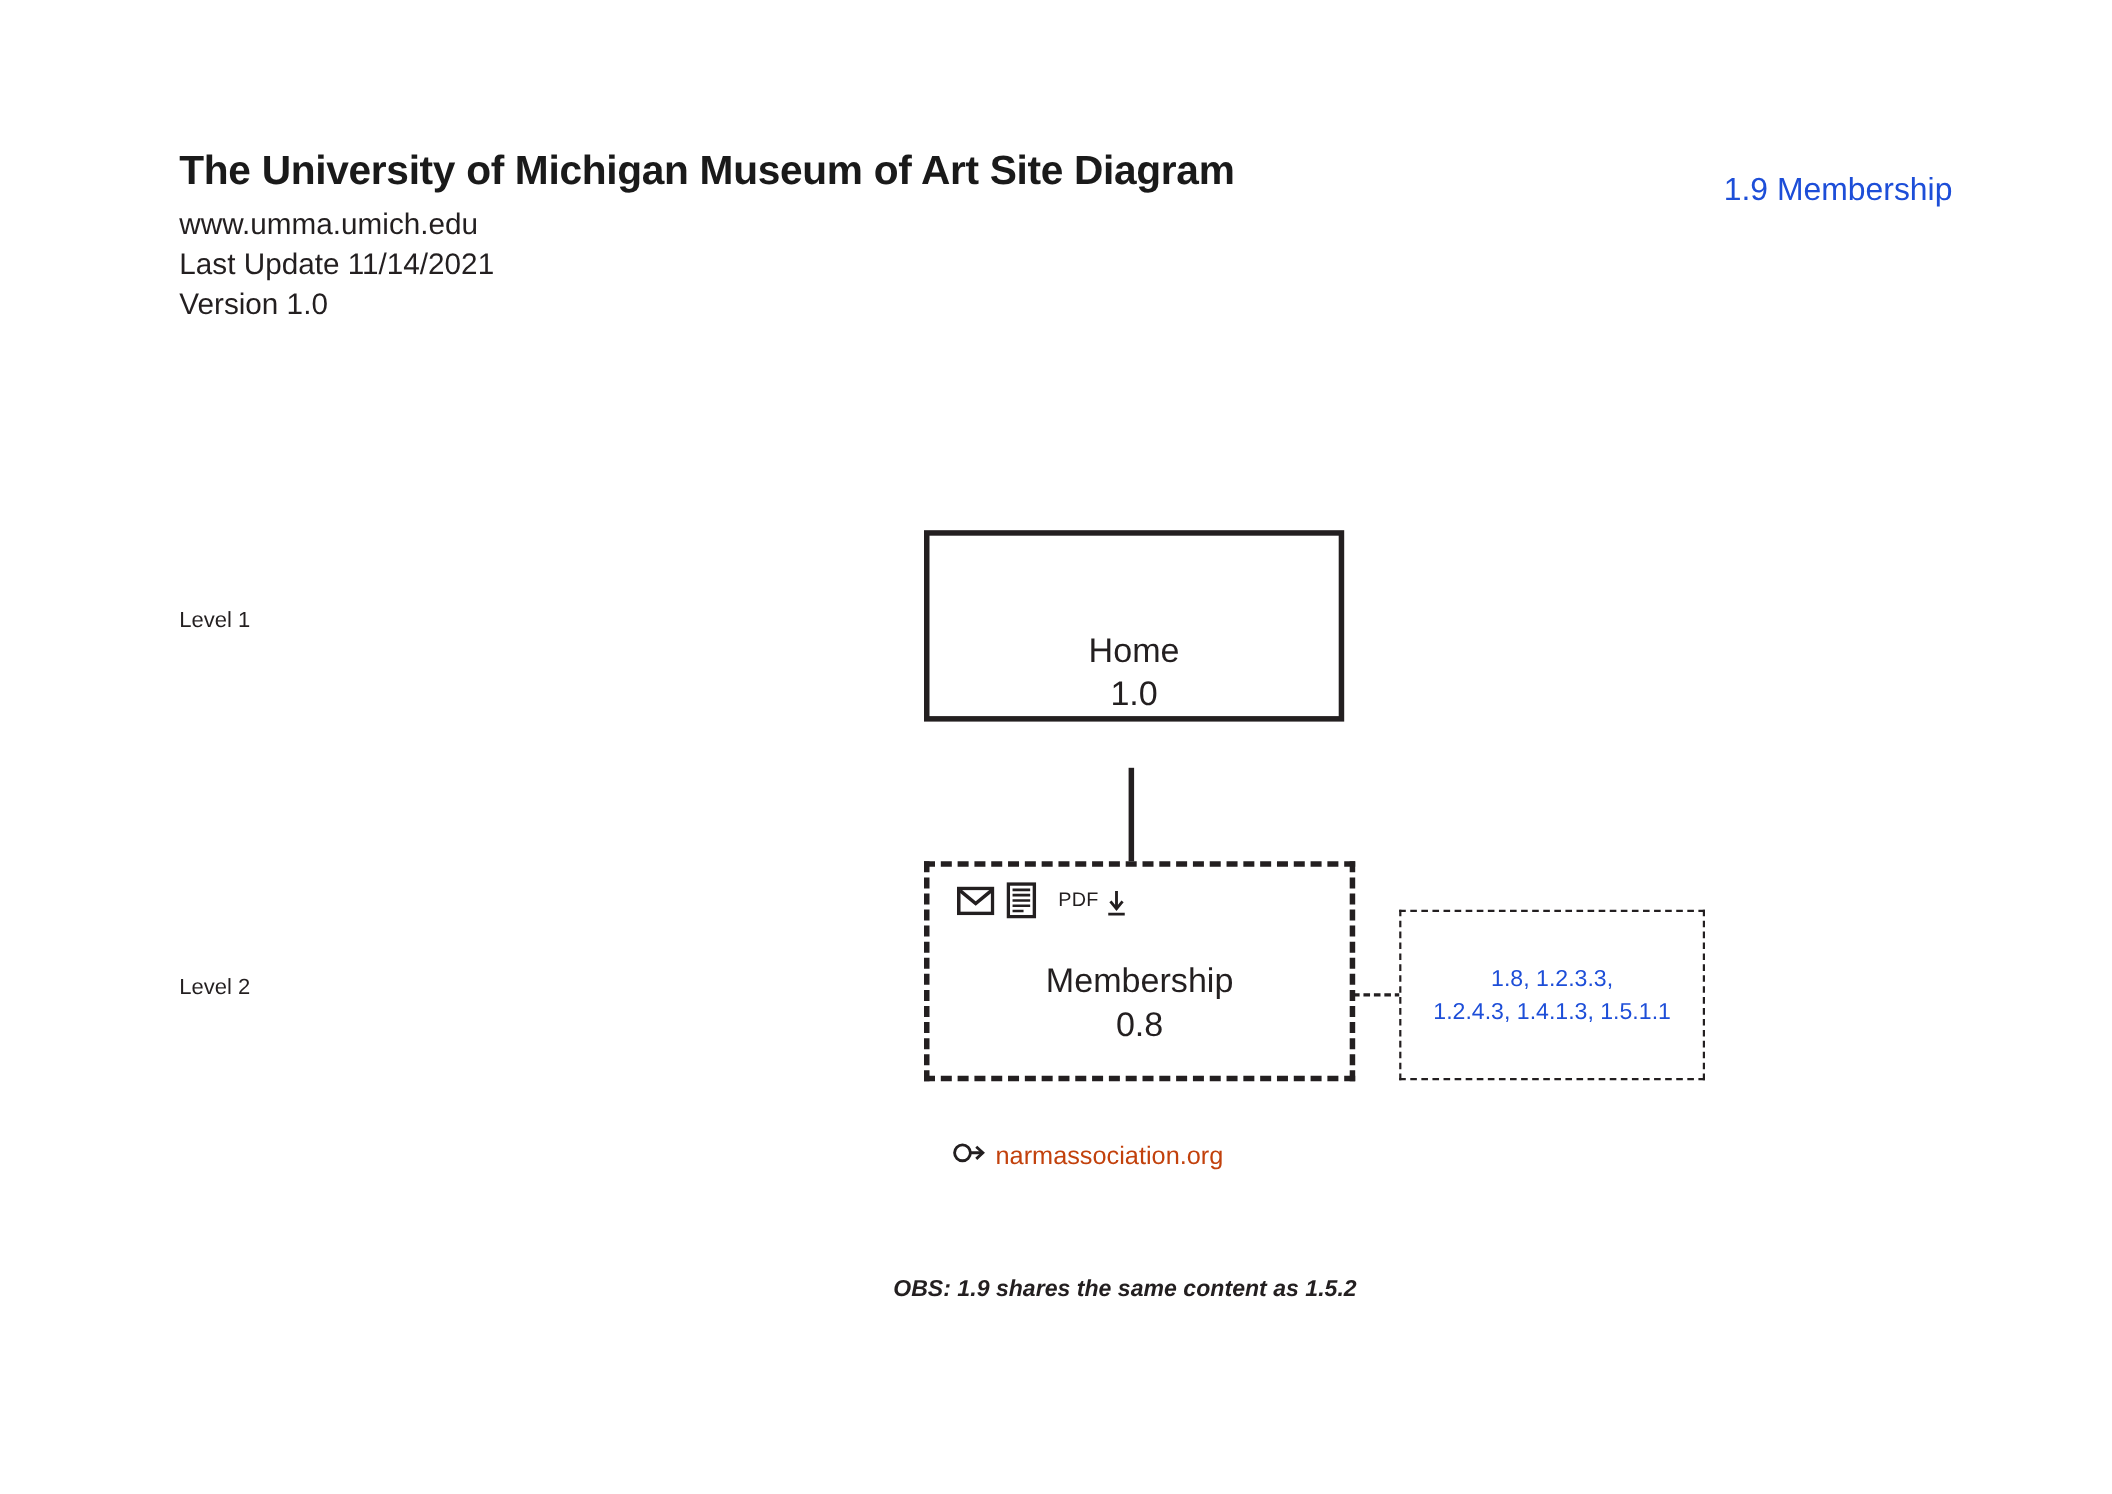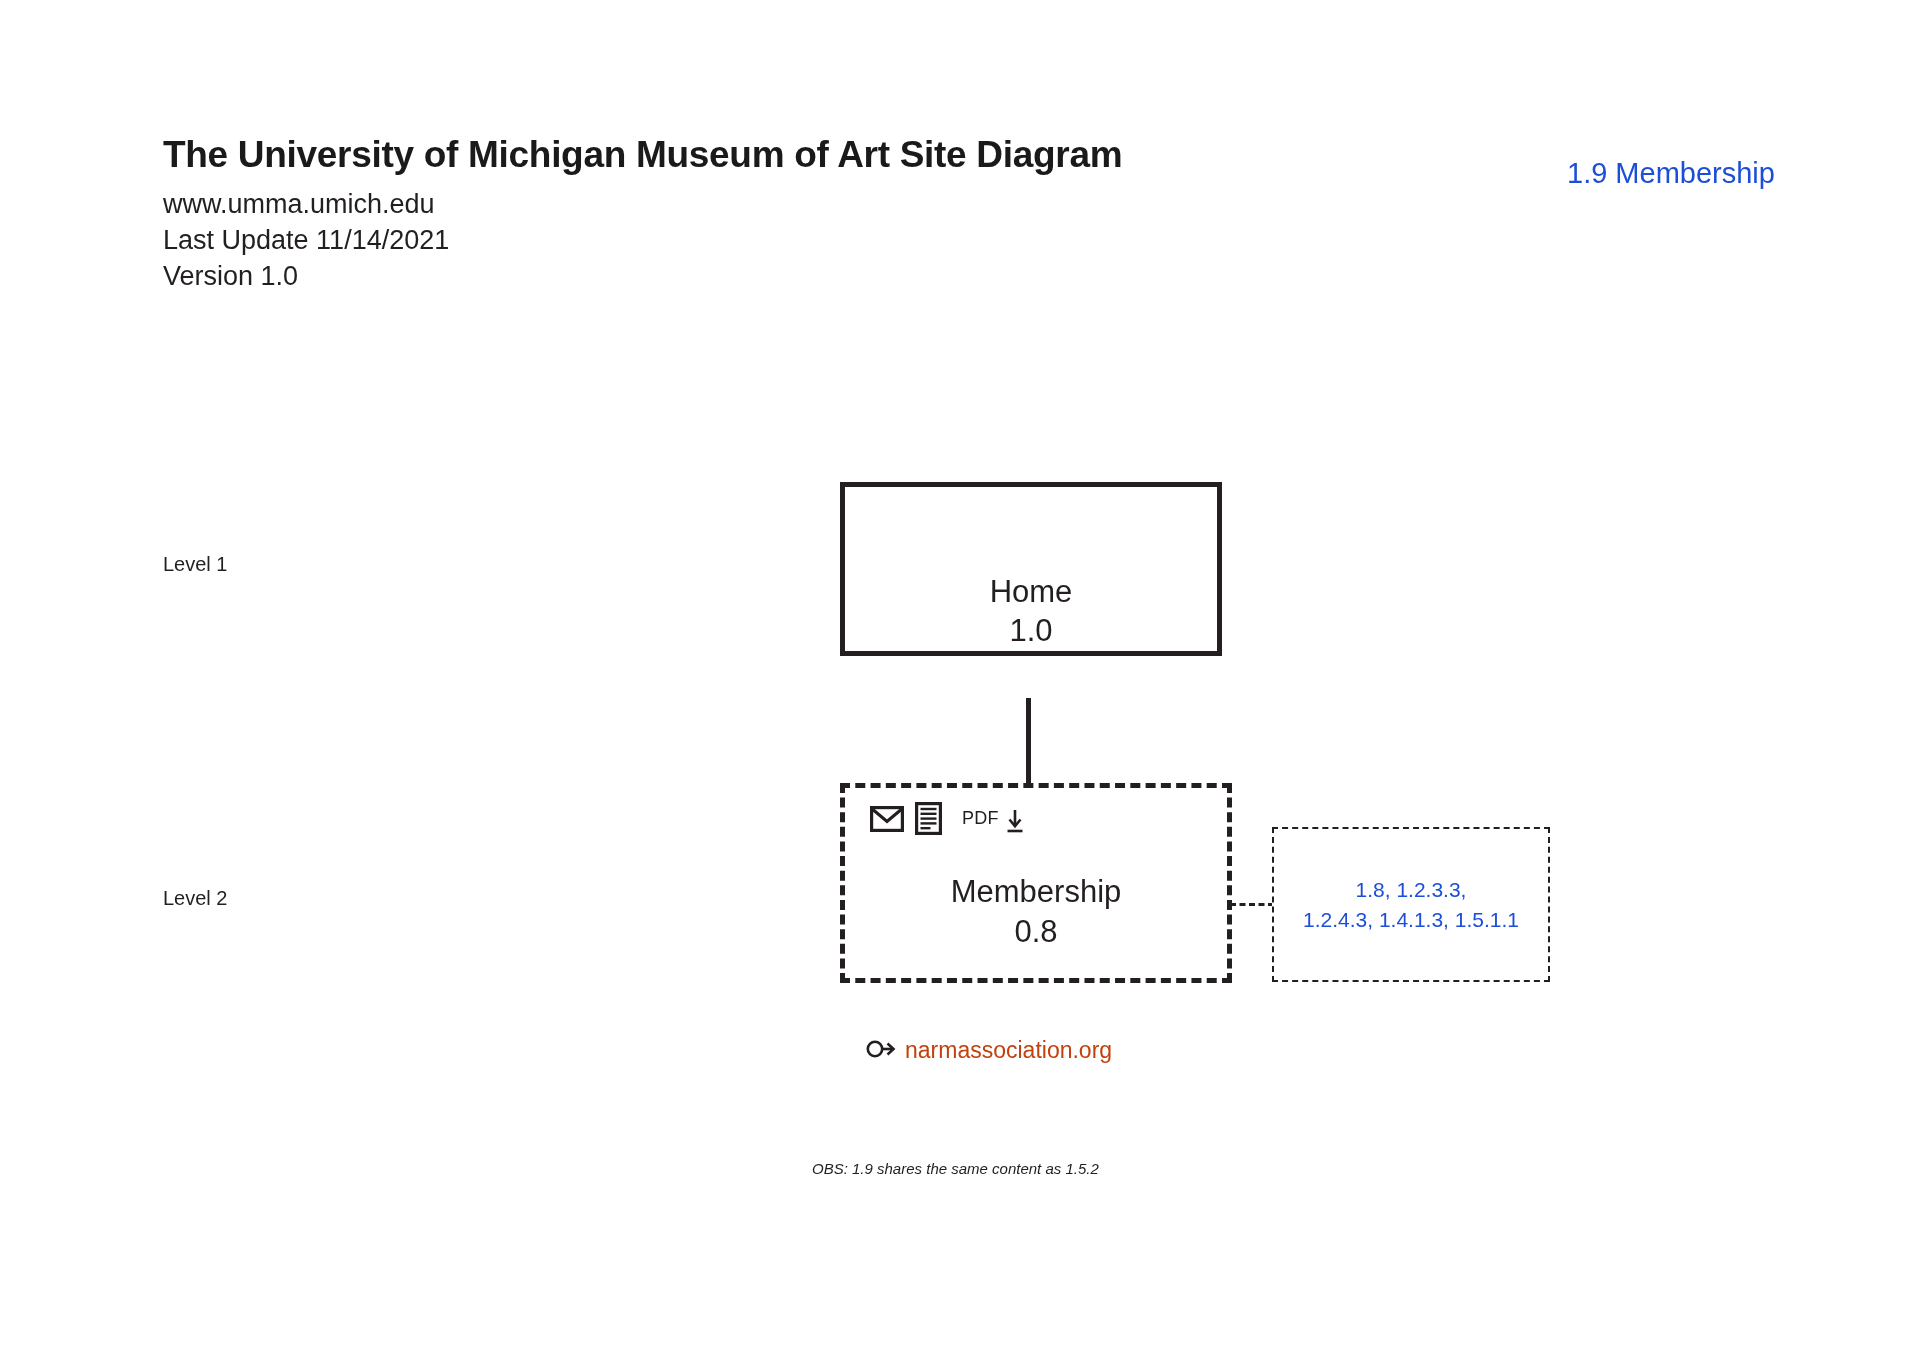--- a/index.html
+++ b/index.html
@@ -183,22 +183,22 @@
     font-size: 23px;
     color: #c2410c;
     white-space: nowrap;
   }
 
   
   #obs-note {
     position: absolute;
     left: 812px;
     top: 1160px;
-    font-size: 15px;
-    font-weight: normal;
+    font-size: 21px;
+    font-weight: bold;
     font-style: italic;
     color: #231f20;
     white-space: nowrap;
   }
 </style>
 </head>
 <body>
 
 <div id="header-block">
   <div id="doc-title">The University of Michigan Museum of Art Site Diagram</div>

